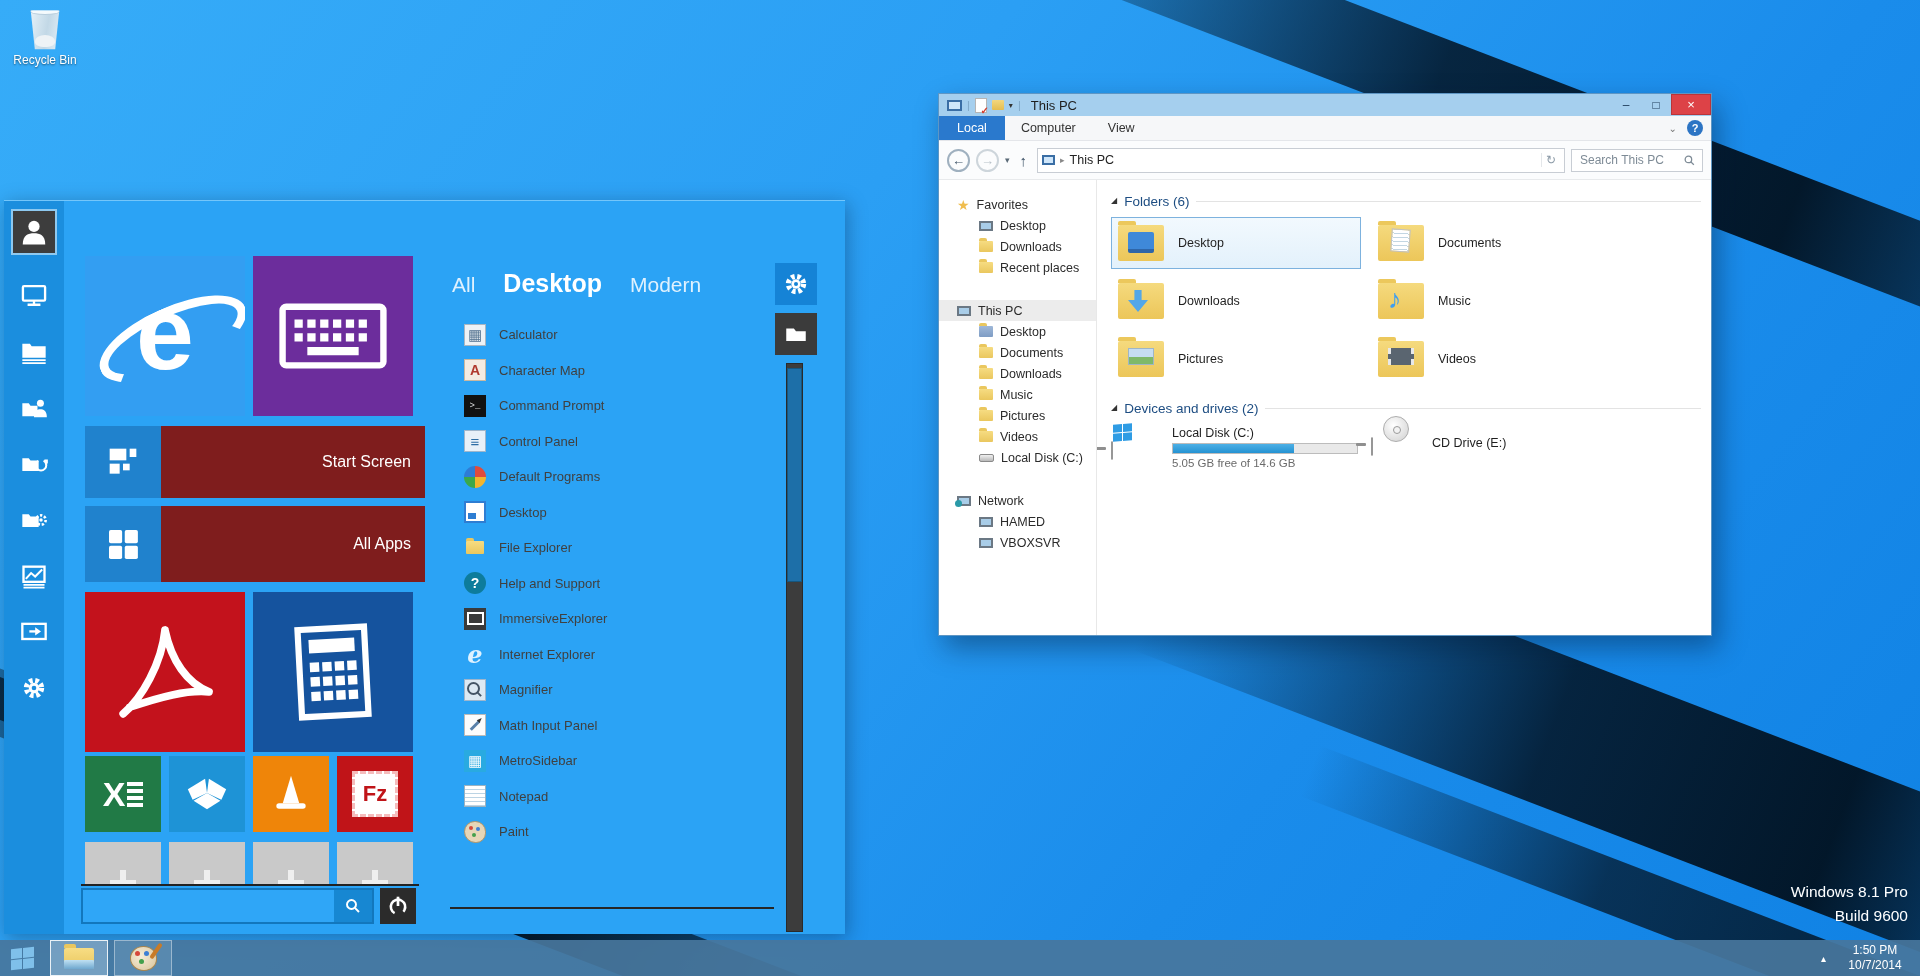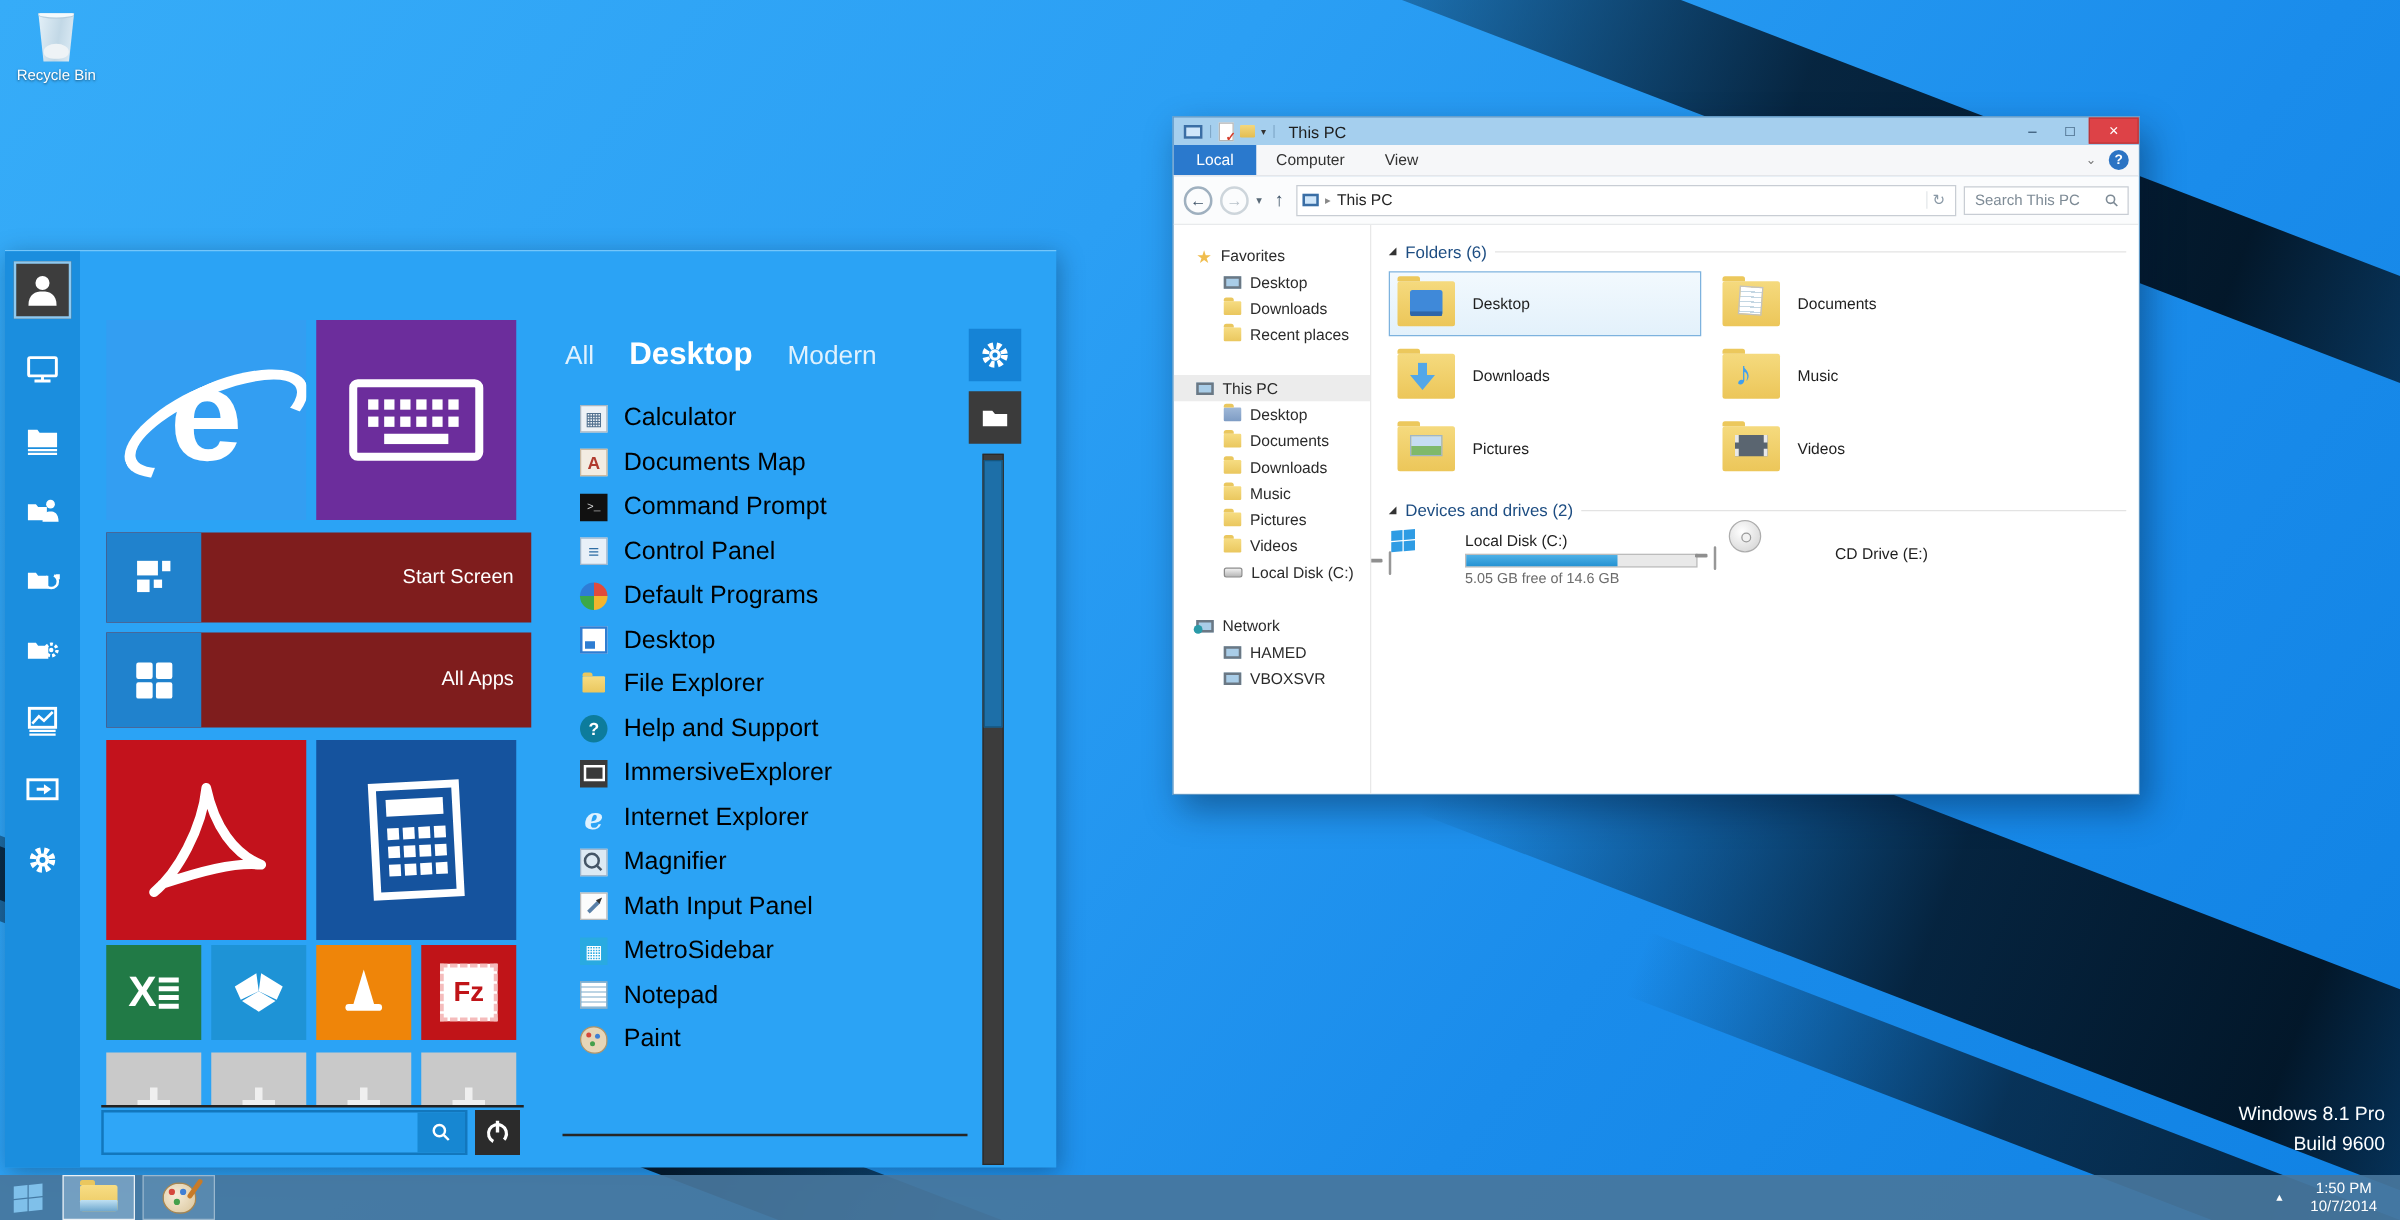--- a/index.html
+++ b/index.html
@@ -71,21 +71,21 @@
   .xlsheet i{display:block;width:16px;height:4px;background:#fff;}
   
   .fzstamp{width:46px;height:46px;background:#fff;border:3px dashed #f5bcbc;box-sizing:border-box;display:flex;align-items:center;justify-content:center;color:#c01418;font-weight:bold;font-size:22px;}
 
   
   .filters{position:absolute;left:448px;top:68px;display:flex;gap:28px;align-items:baseline;}
   .f-all,.f-modern{font-size:21px;color:rgba(255,255,255,.85);}
   .f-desktop{font-size:25px;color:#fff;font-weight:bold;}
   .applist{position:absolute;left:446px;top:116px;width:324px;height:590px;overflow:hidden;border-bottom:2px solid #262626;}
   .arow{display:flex;align-items:center;height:35.5px;gap:13px;padding-left:14px;}
-  .arow .lbl{color:#000000;font-size:20px;}
+  .arow .lbl{color:#404040;font-size:13px;}
   .ai{width:22px;height:22px;flex:0 0 22px;display:flex;align-items:center;justify-content:center;box-sizing:border-box;font-size:13px;position:relative;}
   .ai-calc{background:#eef2f6;border:1px solid #a9b6c2;color:#52718f;font-size:15px;}
   .ai-charmap{background:#f3ece2;border:1px solid #c9b8a0;color:#b03a2e;font-weight:bold;font-size:14px;}
   .ai-cmd{background:#111;color:#ddd;font-family:"Liberation Mono",monospace;font-size:9px;}
   .ai-cpanel{background:#e8f0f8;border:1px solid #9fb6cc;color:#2e6da4;font-size:15px;font-weight:bold;}
   .ai-defprog{border-radius:50%;background:conic-gradient(#e04b3c 0 25%,#f2b52e 25% 50%,#3ba84a 50% 75%,#2e7cd6 75% 100%);}
   .ai-desktop{background:#fff;border:2px solid #2e7dd2;}
   .ai-desktop::after{content:"";position:absolute;left:2px;bottom:2px;width:8px;height:6px;background:#2e7dd2;}
   .ai-help{background:#0d7c9c;border-radius:50%;color:#fff;font-weight:bold;font-size:14px;}
   .ai-imm{background:#3a3a3a;}
@@ -194,21 +194,21 @@
   .dbody{width:52px;height:15px;border-radius:3px;background:linear-gradient(#f4f4f4,#c6c6c6);border:1px solid #979797;box-sizing:border-box;position:relative;}
   .dbody::after{content:"";position:absolute;right:6px;top:5px;width:10px;height:3px;background:#8f8f8f;border-radius:1px;}
   .cdw{padding-top:14px;}
   .disc{position:absolute;left:12px;top:-8px;width:26px;height:26px;border-radius:50%;background:radial-gradient(circle at 40% 35%,#ffffff,#cfcfcf);border:1px solid #adadad;box-sizing:border-box;}
   .disc::after{content:"";position:absolute;left:9px;top:9px;width:6px;height:6px;border-radius:50%;background:#f2f2f2;border:1px solid #9a9a9a;}
   .dinfo{display:flex;flex-direction:column;gap:3px;padding-top:2px;}
   .dname{font-size:12.5px;color:#1f1f1f;}
   .dbar{width:186px;height:11px;background:#e9e9e9;border:1px solid #bcbcbc;box-sizing:border-box;}
   .dfill{height:100%;background:linear-gradient(#4db0e6,#2492d2);}
   .dfree{font-size:11.5px;color:#6b6b6b;}
-  .cdlabel{padding-top:12px;margin-left:36px;}
+  .cdlabel{padding-top:12px;}
 
   
   .taskbar{position:absolute;left:0;bottom:0;width:1920px;height:36px;background:rgba(72,118,156,.92);z-index:10;display:flex;align-items:center;}
   .tb-start{width:44px;height:36px;display:flex;align-items:center;justify-content:center;}
   .wflag{display:grid;grid-template-columns:11px 11px;grid-template-rows:10px 10px;gap:1px;transform:skewY(-6deg);}
   .wflag i{background:#7fc0ea;display:block;}
   .tbtn{width:58px;height:36px;box-sizing:border-box;display:flex;align-items:center;justify-content:center;margin-left:6px;}
   .tbtn.active{background:rgba(200,228,248,.35);border:1px solid rgba(255,255,255,.85);}
   .tbtn.open{background:rgba(200,228,248,.15);border:1px solid rgba(255,255,255,.4);}
   .tfold{width:30px;height:21px;position:relative;background:linear-gradient(#f7dd84,#eac75e);border-radius:2px;}
@@ -446,21 +446,21 @@
       <span class="f-modern">Modern</span>
     </div>
 
     <div class="applist">
       <div class="arow">
           <span class="ai ai-calc">▦</span>
           <span class="lbl">Calculator</span>
         </div>
       <div class="arow">
           <span class="ai ai-charmap">A</span>
-          <span class="lbl">Documents Map</span>
+          <span class="lbl">Character Map</span>
         </div>
       <div class="arow">
           <span class="ai ai-cmd">&gt;_</span>
           <span class="lbl">Command Prompt</span>
         </div>
       <div class="arow">
           <span class="ai ai-cpanel">≡</span>
           <span class="lbl">Control Panel</span>
         </div>
       <div class="arow">

